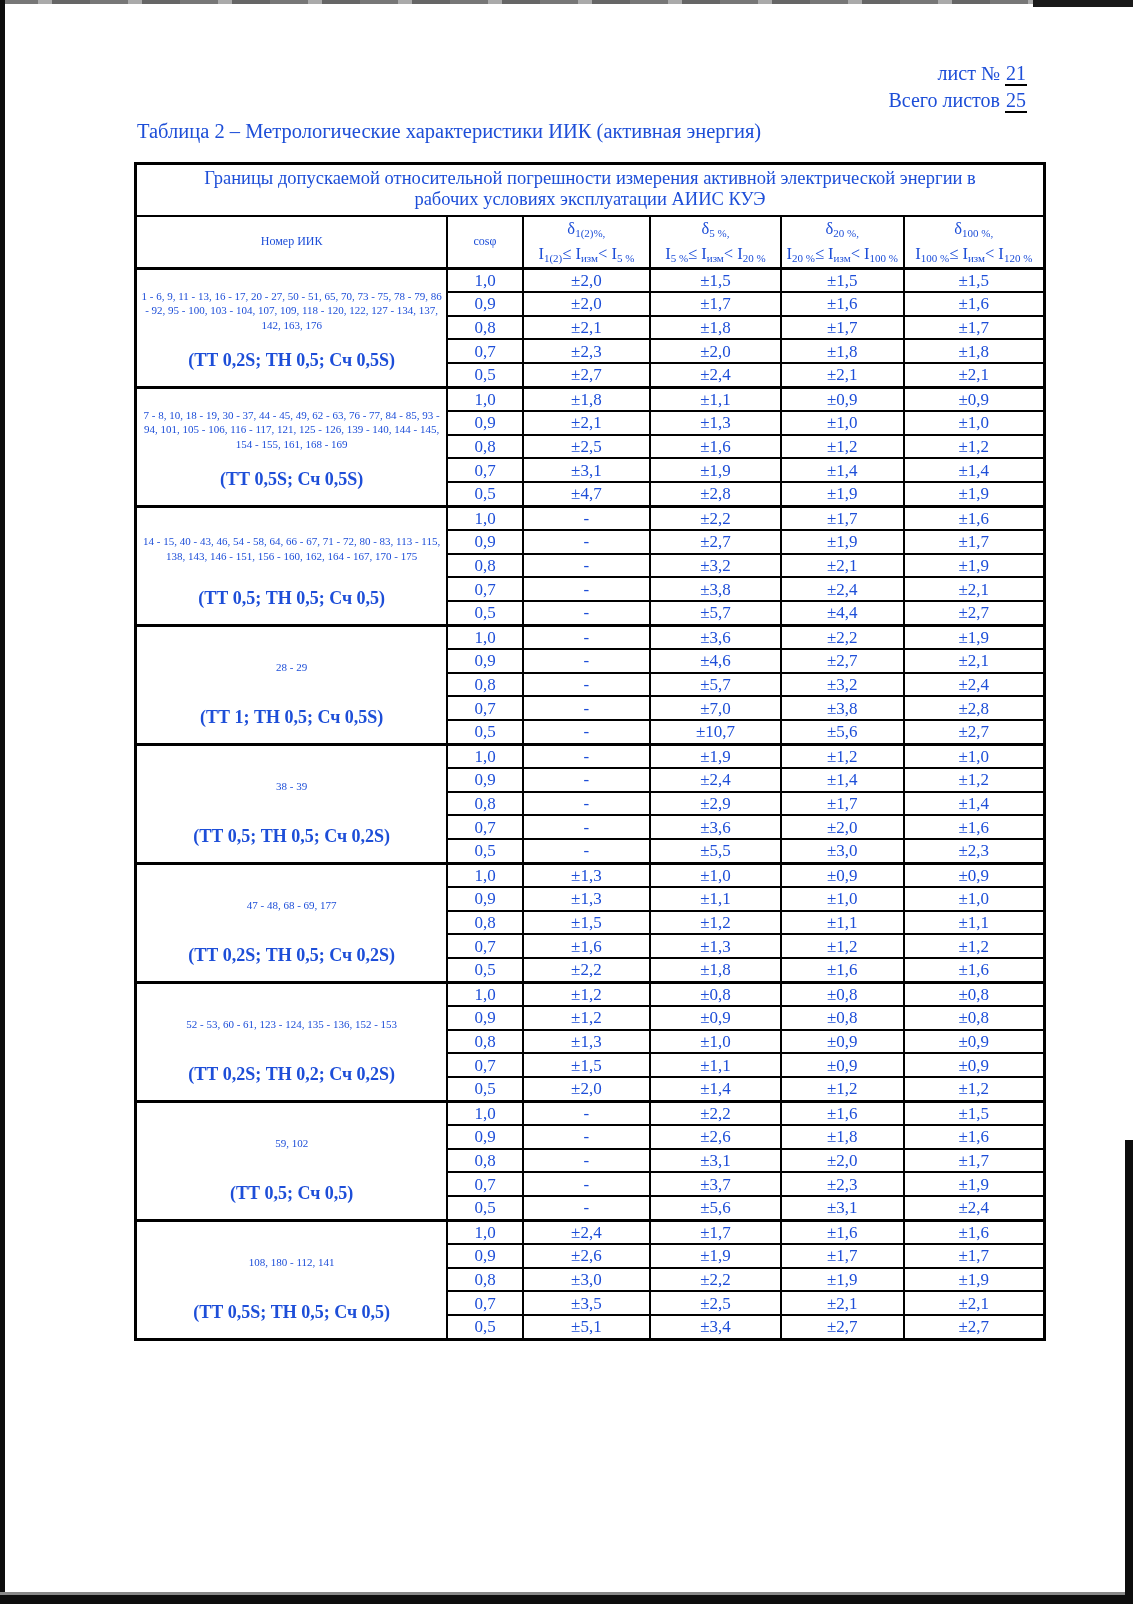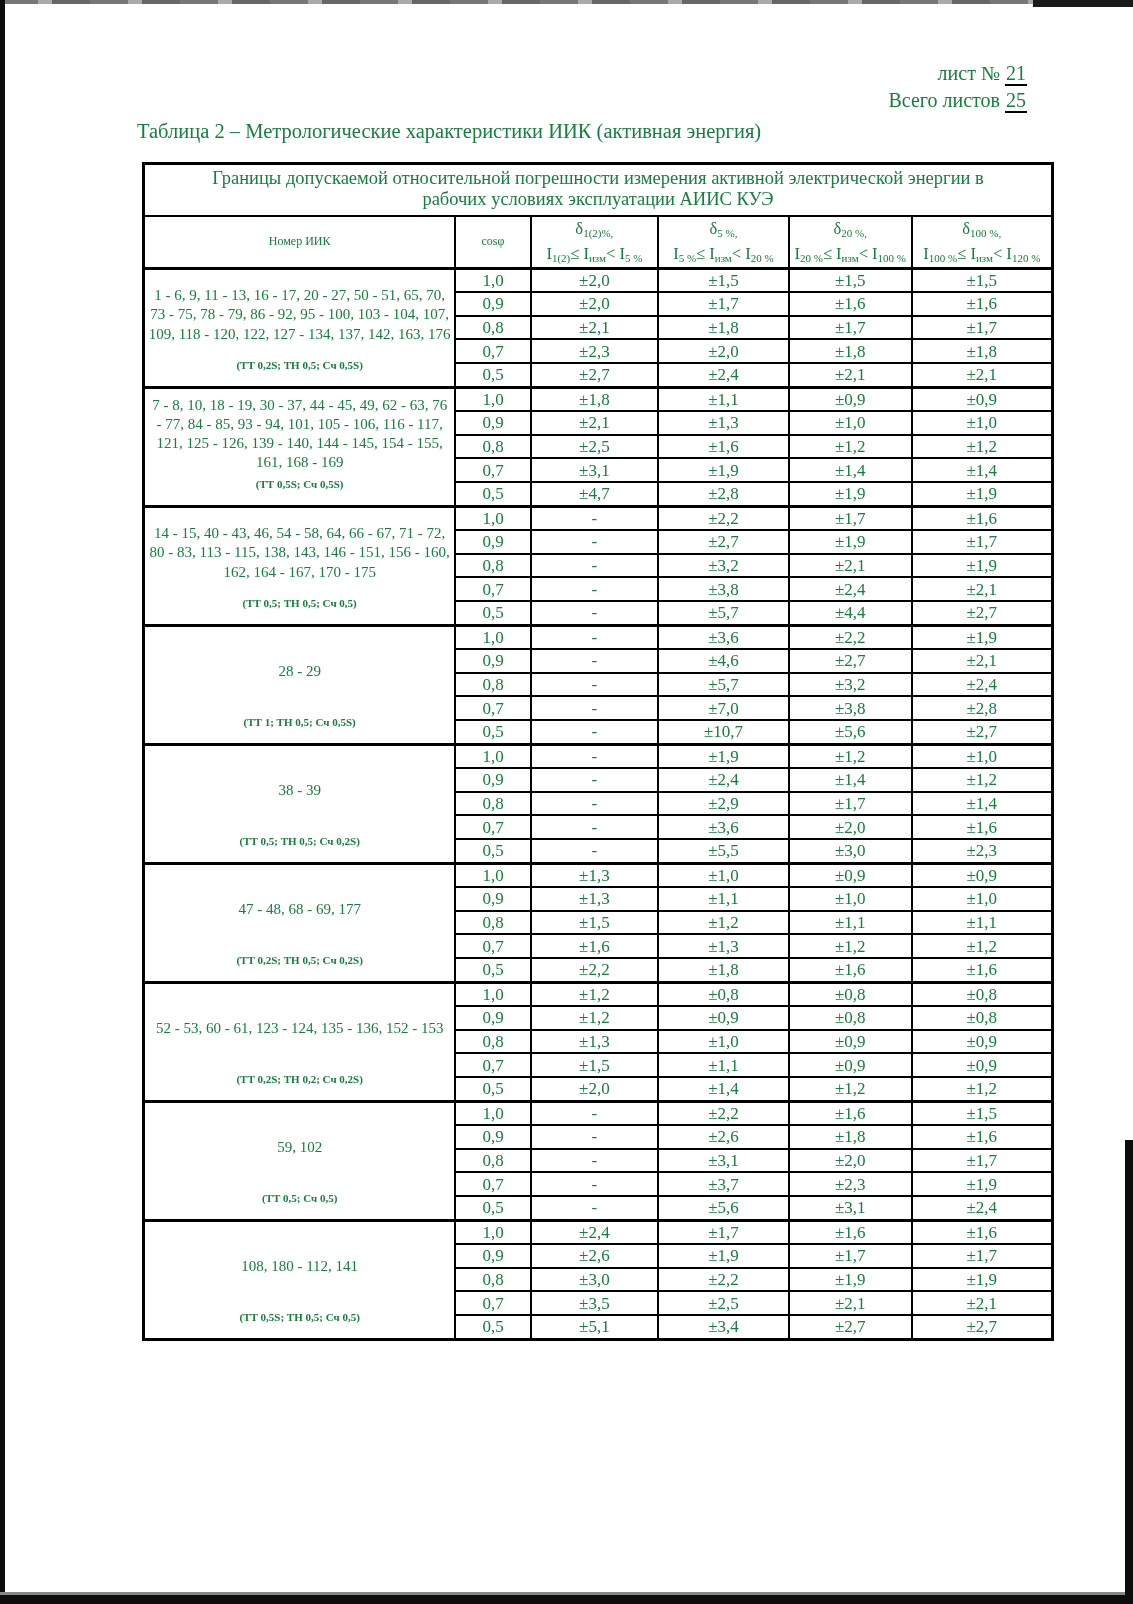--- a/index.html
+++ b/index.html
@@ -1,57 +1,57 @@
 <!DOCTYPE html>
 <html><head>
 <meta charset="utf-8">
 <style>
   html,body{margin:0;padding:0;background:#e8e8e8;}
   .page{
     position:relative;
     width:1133px;height:1604px;
     background:#fff;
     font-family:"Liberation Serif","DejaVu Serif",serif;
-    color:#15803d;
+    color:#1d4ed8;
     overflow:hidden;
   }
   
   .edge-left{position:absolute;left:0;top:0;width:5px;height:1604px;background:#0d0d0d;}
   .edge-top{position:absolute;left:0;top:0;width:1133px;height:4px;
     background:repeating-linear-gradient(90deg,#777 0 38px,#aaa 38px 52px,#666 52px 90px);}
   .edge-top-right{position:absolute;right:0;top:0;width:100px;height:7px;background:#1a1a1a;}
   .edge-bottom{position:absolute;left:0;bottom:0;width:1133px;height:9px;background:#0d0d0d;}
   .edge-bottom-haze{position:absolute;left:0;bottom:9px;width:1133px;height:3px;background:#888;}
   .edge-right-bottom{position:absolute;right:0;top:1140px;width:8px;height:464px;background:#0d0d0d;}
 
   
   .sheet-info{position:absolute;top:60px;right:106px;text-align:right;font-size:20px;line-height:27px;}
   .sheet-info .num{border-bottom:2px solid #000;padding:0 1px;}
 
   .doc-title{position:absolute;left:137px;top:120px;font-size:20.5px;white-space:nowrap;}
 
   
-  .tbl-wrap{position:absolute;left:134px;top:162px;width:912px;margin-left:8px;}
+  .tbl-wrap{position:absolute;left:134px;top:162px;width:912px;}
   table{border-collapse:collapse;table-layout:fixed;width:100%;}
   col.c-num{width:34.3%;} col.c-cos{width:8.3%;}
   col.c-d1{width:14.0%;} col.c-d5{width:14.4%;} col.c-d20{width:13.5%;} col.c-d100{width:15.5%;}
   th,td{border:2px solid #000;text-align:center;vertical-align:middle;padding:0;}
   table{border:3px solid #000;}
   .span-head{font-size:18.5px;font-weight:normal;line-height:1.15;padding:3px 40px 4px 40px;}
   .col-head{font-size:12px;font-weight:normal;height:50px;}
   .delta-head{font-weight:normal;font-size:16.5px;height:50px;line-height:1.45;font-family:Liberation Serif, serif;}
   .delta-head .s,.dh2 .s{font-size:11px;vertical-align:-3px;letter-spacing:0;}
   tbody tr{height:21px;}
   tbody tr.block-start td{border-top:3px solid #000;}
   .cos-cell,.val-cell{font-size:17px;line-height:1;}
   .num-cell{vertical-align:top;padding:0;}
   .ncw{display:flex;flex-direction:column;justify-content:space-between;height:100%;min-height:116px;}
   .nums{flex:1 1 auto;display:flex;align-items:center;justify-content:center;
-        font-size:15px;line-height:1.28;padding:2px 3px 0 3px;}
-  .tt{font-weight:bold;font-size:11px;padding-bottom:15px;}
+        font-size:11px;line-height:1.28;padding:2px 3px 0 3px;}
+  .tt{font-weight:bold;font-size:18px;padding-bottom:15px;}
 </style>
 </head>
 <body>
 
 <div class="page">
 
   <div class="edge-top"></div>
   <div class="edge-top-right"></div>
   <div class="edge-left"></div>
   <div class="edge-bottom-haze"></div>

